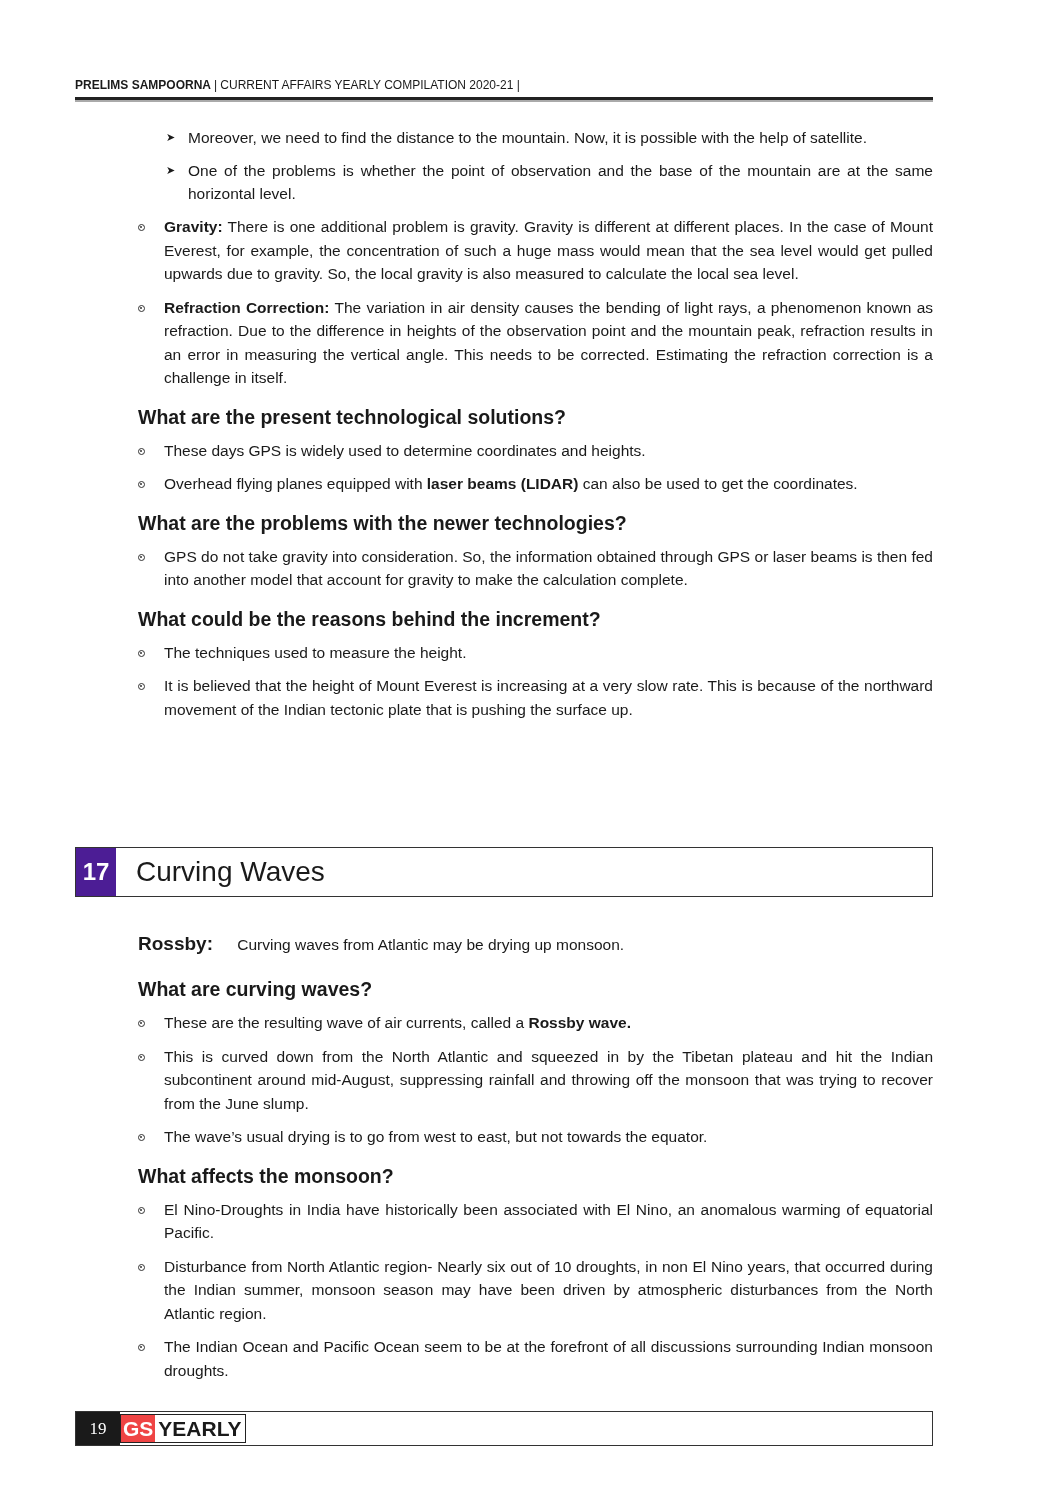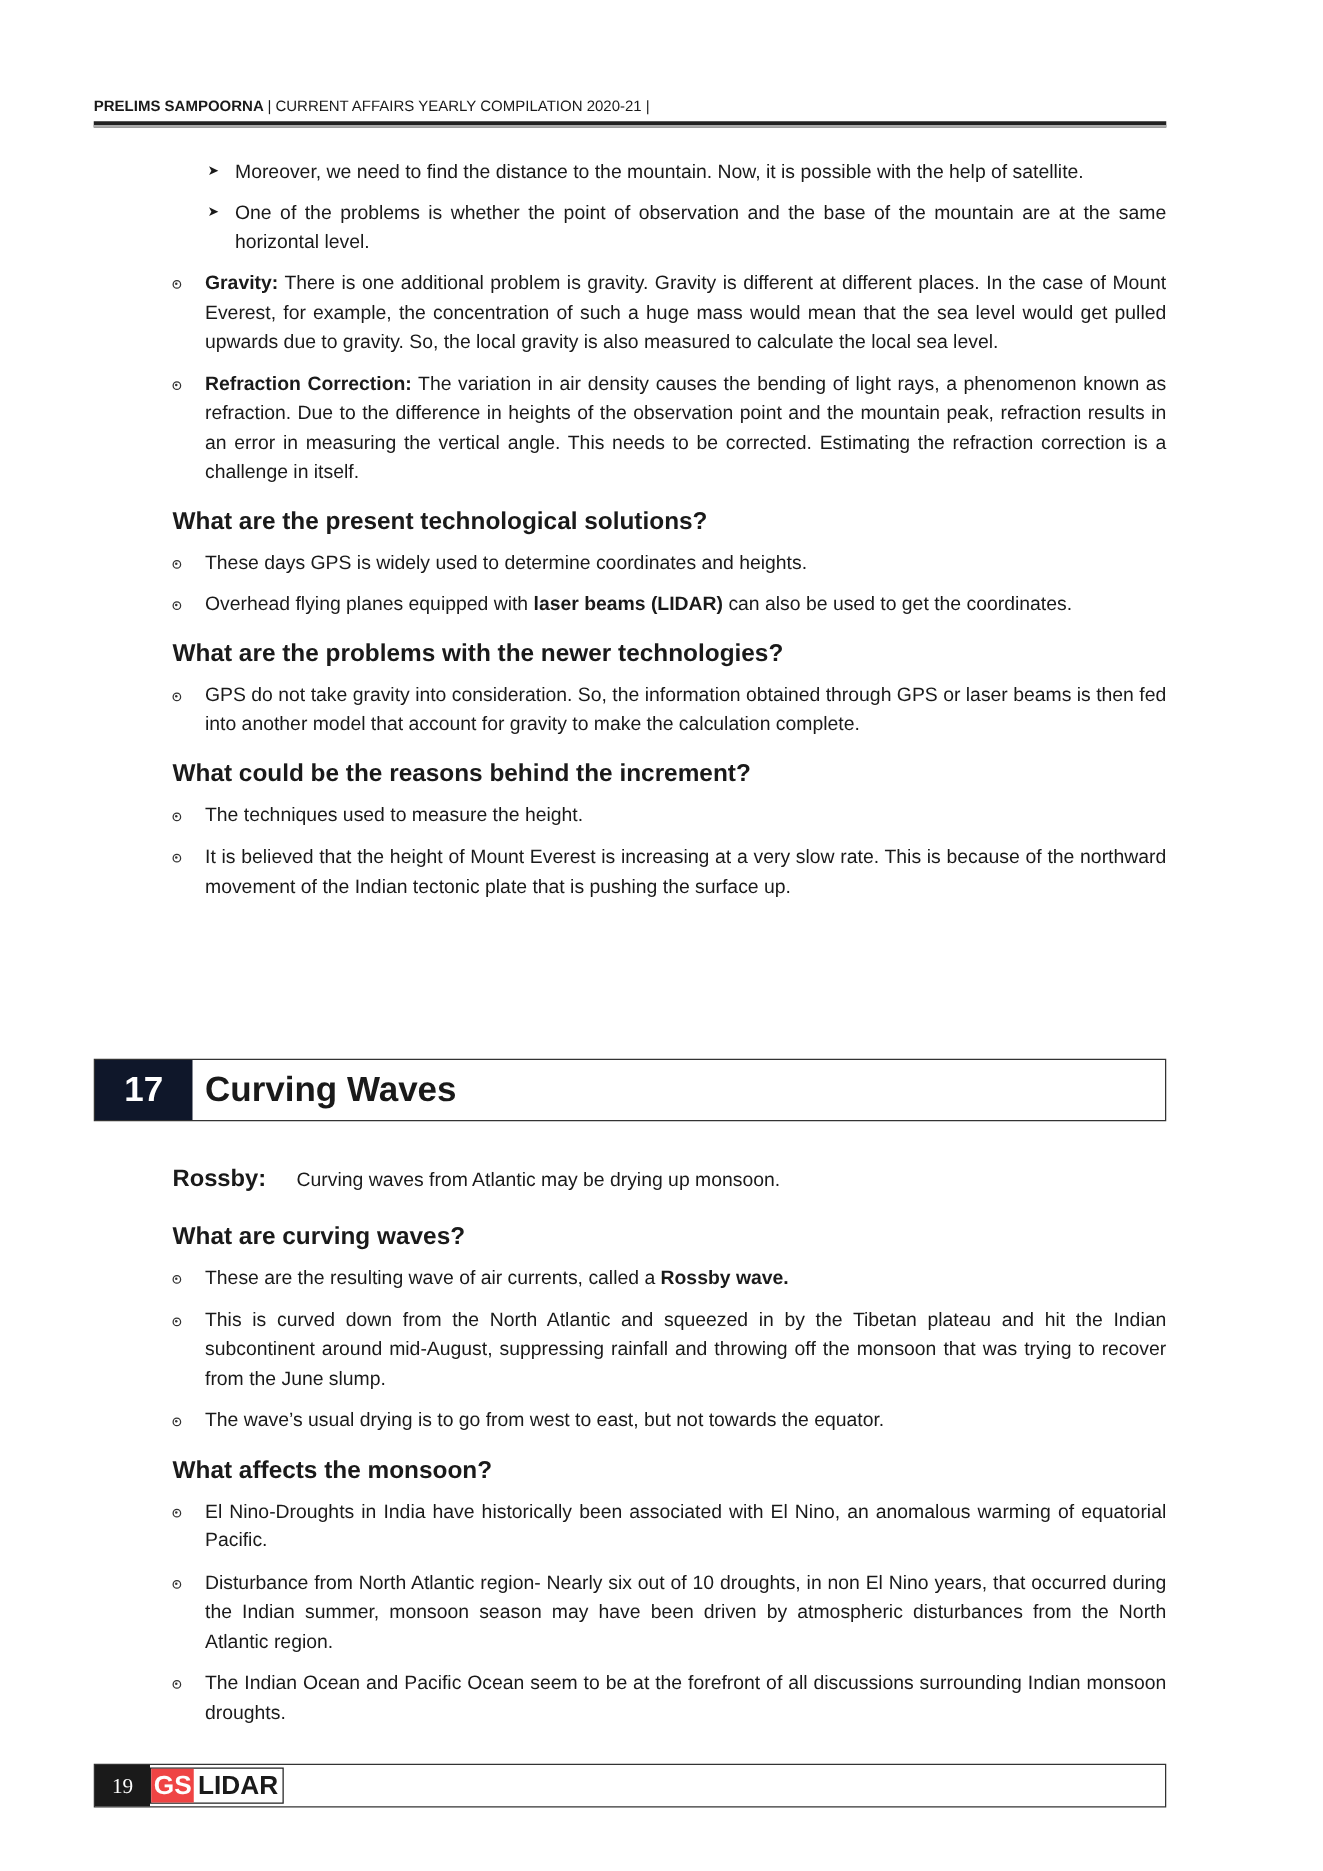--- a/index.html
+++ b/index.html
@@ -11,22 +11,22 @@
   .sub-list{margin:0 0 0 28px;padding:0;list-style:none;}
   .sub-list li{position:relative;padding-left:22px;font-size:15.5px;line-height:23px;margin-bottom:10px;text-align:justify;}
   .sub-list li .arrow{position:absolute;left:0;top:0;font-size:11px;}
   .blist{margin:0;padding:0;list-style:none;}
   .blist li{position:relative;padding-left:26px;font-size:15.5px;line-height:23.5px;margin-bottom:10px;text-align:justify;}
   .blist li .dot{position:absolute;left:0;top:9px;width:7px;height:7px;border-radius:50%;border:1.5px solid #333;box-sizing:border-box;background:#fff;}
   .blist li .dot::after{content:"";position:absolute;left:1px;top:1px;width:2px;height:2px;background:#333;border-radius:50%;}
   b{font-weight:bold;}
   h3{font-size:19.5px;font-weight:bold;margin:16px 0 10px 0;}
   .sec-bar{position:absolute;left:75px;top:847px;width:858px;height:50px;border:1px solid #333;box-sizing:border-box;display:flex;}
-  .sec-num{width:78px;background:#0f172a;color:#fff;font-size:28px;font-weight:bold;display:flex;align-items:center;justify-content:center;}
-  .sec-title{padding-left:10px;font-size:28px;font-weight:bold;display:flex;align-items:center;}
+  .sec-num{width:40px;background:#4c1d95;color:#fff;font-size:24px;font-weight:bold;display:flex;align-items:center;justify-content:center;}
+  .sec-title{padding-left:20px;font-size:28px;font-weight:normal;display:flex;align-items:center;}
   .context{position:absolute;left:138px;top:933px;font-size:15.5px;}
   .context .lbl{font-size:19px;font-weight:bold;margin-right:20px;}
   .content2{position:absolute;left:138px;top:962px;width:795px;}
   .footer{position:absolute;left:75px;top:1411px;width:858px;height:35px;border:1px solid #333;box-sizing:border-box;display:flex;align-items:center;}
   .footer .pg{width:44px;height:100%;background:#1a1a1a;color:#fff;font-family:"Liberation Serif",serif;font-size:17px;display:flex;align-items:center;justify-content:center;}
   .footer .url{margin-left:12px;font-size:14px;font-weight:bold;flex:1;}
   .logo{display:flex;border:1px solid #222;margin-right:2px;height:27px;font-size:21px;font-weight:bold;}
   .logo .gs{background:#ef4444;color:#fff;padding:0 2px;display:flex;align-items:center;}
   .logo .score{padding:0 3px;display:flex;align-items:center;}
 </style>
@@ -90,15 +90,15 @@
     <li><span class="dot"></span><span>El Nino-Droughts in India have historically been associated with El Nino, an anomalous warming of equatorial Pacific.</span></li>
     <li><span class="dot"></span><span>Disturbance from North Atlantic region- Nearly six out of 10 droughts, in non El Nino years, that occurred during the Indian summer, monsoon season may have been driven by atmospheric disturbances from the North Atlantic region.</span></li>
     <li><span class="dot"></span><span>The Indian Ocean and Pacific Ocean seem to be at the forefront of all discussions surrounding Indian monsoon droughts.</span></li>
   </ul>
 </div>
 
 <div class="footer">
   <div class="pg">19</div>
   <div class="logo">
     <span class="gs">GS</span>
-    <span class="score">LIDAR</span>
+    <span class="score">YEARLY</span>
   </div>
 </div>
 
 </body></html>

